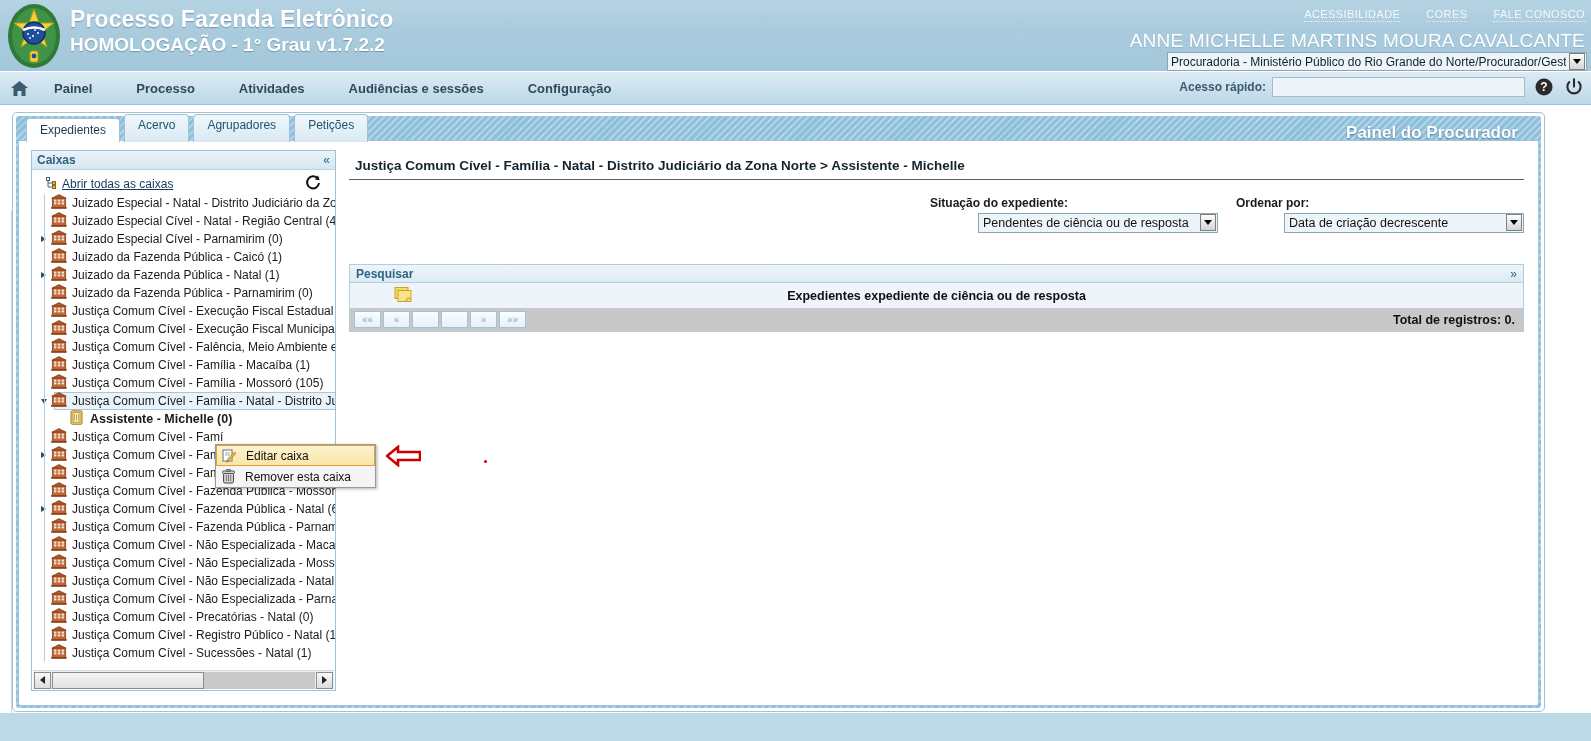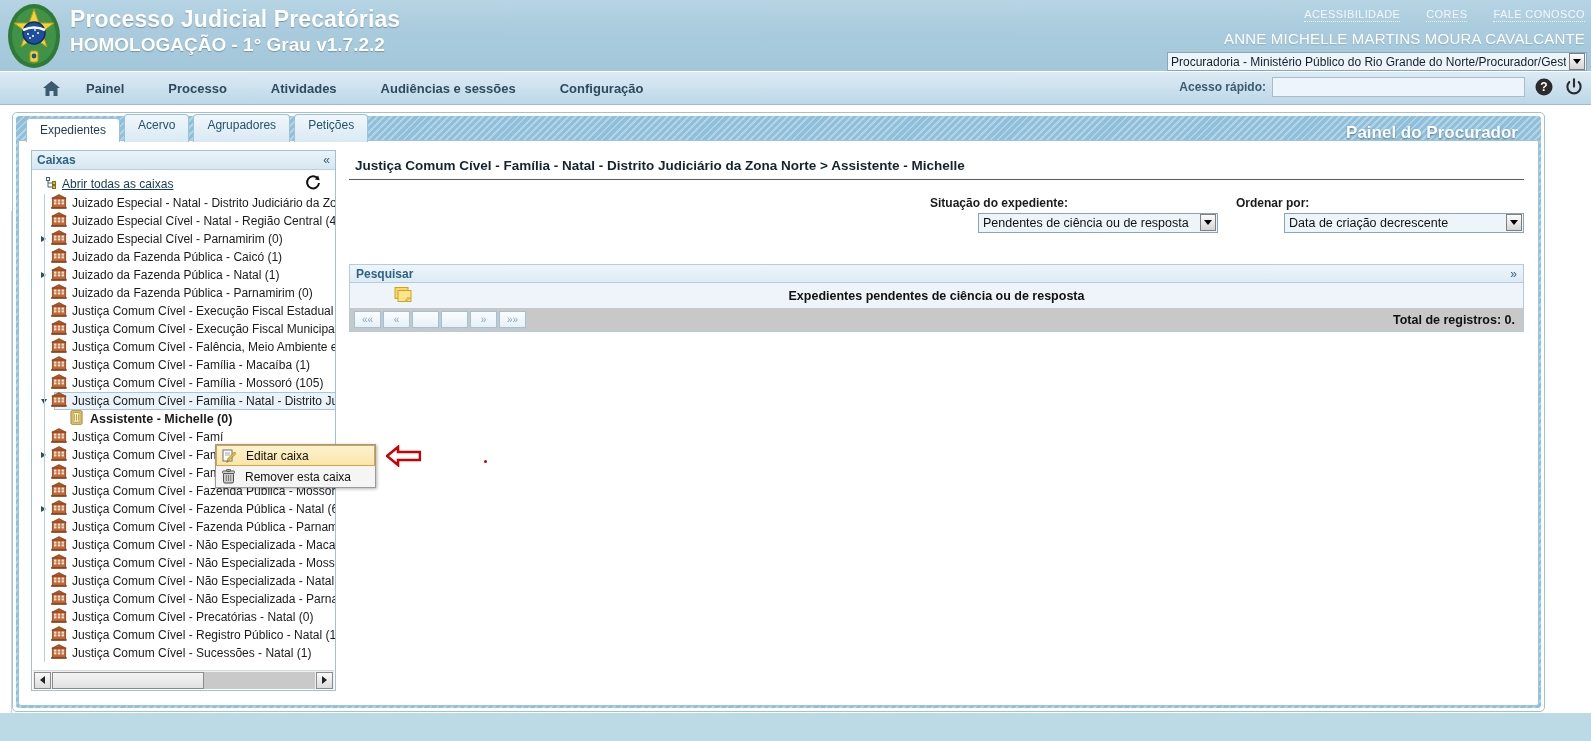--- a/index.html
+++ b/index.html
@@ -37,21 +37,21 @@
     position:absolute; right:6px; top:8px;
     display:flex; gap:26px; align-items:flex-start;
   }
   #toplinks a {
     color:#f2f8fb; font-size:11px; text-decoration:none;
     border-bottom:1px dotted #eaf3f8; padding-bottom:1px;
     letter-spacing:.4px;
   }
   #username {
     position:absolute; right:6px; top:30px;
-    color:#ffffff; font-size:15px; letter-spacing:.2px;
+    color:#ffffff; font-size:19px; letter-spacing:.2px;
     text-shadow:0 1px 1px rgba(110,140,160,.4);
   }
   #role-select-wrap {
     position:absolute; right:4px; top:52px;
     display:flex; align-items:center;
   }
   #role-select {
     width:420px; height:19px;
     border:1px solid #8aa5b5; background:#eef5fa;
     font-family:"Liberation Sans", sans-serif; font-size:12px;
@@ -71,21 +71,21 @@
     content:""; width:0;height:0;
     border-left:4px solid transparent; border-right:4px solid transparent;
     border-top:5px solid #000;
   }
 
   
   #navbar {
     position:absolute; left:0; top:72px; width:1591px; height:33px;
     background:linear-gradient(to bottom,#dcebf4 0%,#cde1ee 50%,#bcd7e8 100%);
     border-bottom:1px solid #9dbed2;
-    display:flex; align-items:center;padding-left:32px;
+    display:flex; align-items:center;
   }
   #home-icon { margin-left:6px; width:26px; display:flex; justify-content:center; cursor:pointer;}
   .navitem {
     color:#2f4a5c; font-size:13px; font-weight:bold;
     padding:0 22px; cursor:pointer; white-space:nowrap;
   }
   #acesso-rapido-wrap {
     position:absolute; right:66px; top:5px;
     display:flex; align-items:center; gap:6px;
   }
@@ -348,21 +348,21 @@
       <circle cx="22" cy="31" r="1" fill="#fff"></circle>
         <circle cx="27" cy="33" r="1.1" fill="#fff"></circle>
       <circle cx="32" cy="30" r="1" fill="#fff"></circle>
         <circle cx="29" cy="27" r=".9" fill="#fff"></circle>
       <circle cx="24" cy="35" r=".9" fill="#fff"></circle>
       <rect x="24" y="48" width="8" height="11" rx="2" fill="#f2d23a" stroke="#b99a12"></rect>
       <circle cx="28" cy="53" r="2.4" fill="#1d4f9c"></circle>
     </svg>
   </div>
 
-  <div id="app-title">Processo Judicial Precatórias</div>
+  <div id="app-title">Processo Fazenda Eletrônico</div>
   <div id="app-subtitle">HOMOLOGAÇÃO - 1° Grau v1.7.2.2</div>
 
   <div id="toplinks">
     <a href="#">ACESSIBILIDADE</a>
     <a href="#">CORES</a>
     <a href="#">FALE CONOSCO</a>
   </div>
 
   <div id="username">ANNE MICHELLE MARTINS MOURA CAVALCANTE</div>
 
@@ -964,21 +964,21 @@
             </div>
 
             <div id="results-head">
               <span id="note-icon">
                 <svg width="19" height="17" viewBox="0 0 19 17">
                   <rect x="1" y="1.5" width="13" height="11" fill="#f7d96a" stroke="#c9a422"></rect>
                   <rect x="4" y="4.5" width="13" height="11" fill="#fbe489" stroke="#c9a422"></rect>
                   <polygon points="17,12 11,15.5 13.5,11.5" fill="#e8c95a" stroke="#c9a422" stroke-width=".6"></polygon>
                 </svg>
               </span>
-              <span id="results-head-title">Expedientes pendentes de ciência ou de resposta</span>
+              <span id="results-head-title">Expedientes expediente de ciência ou de resposta</span>
             </div>
 
             <div id="pager-bar">
               <div id="pager">
                 <div class="pg-btn">««</div>
                 <div class="pg-btn">«</div>
                 <div class="pg-btn"></div>
                 <div class="pg-btn"></div>
                 <div class="pg-btn">»</div>
                 <div class="pg-btn">»»</div>

